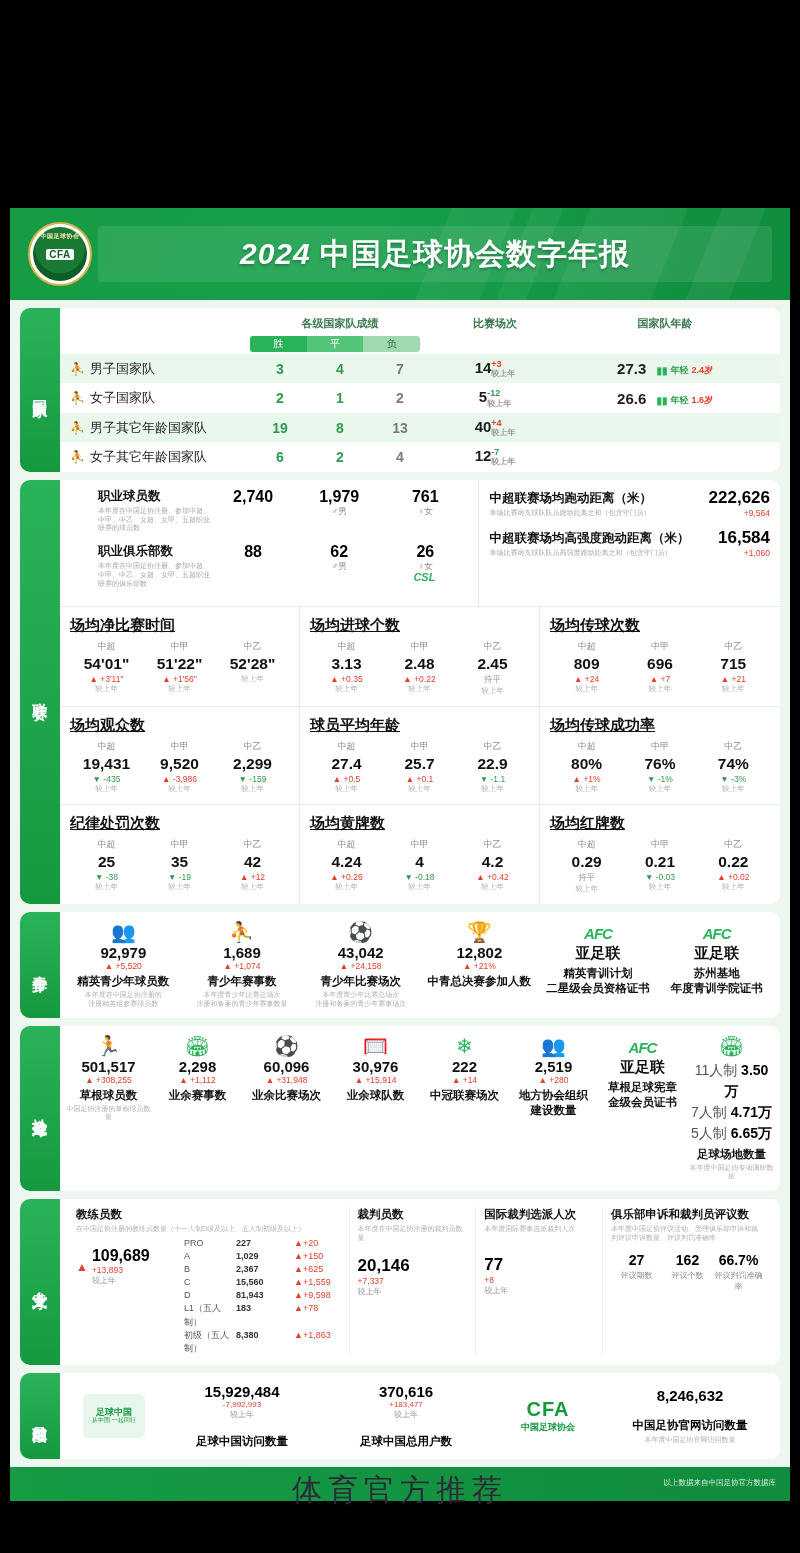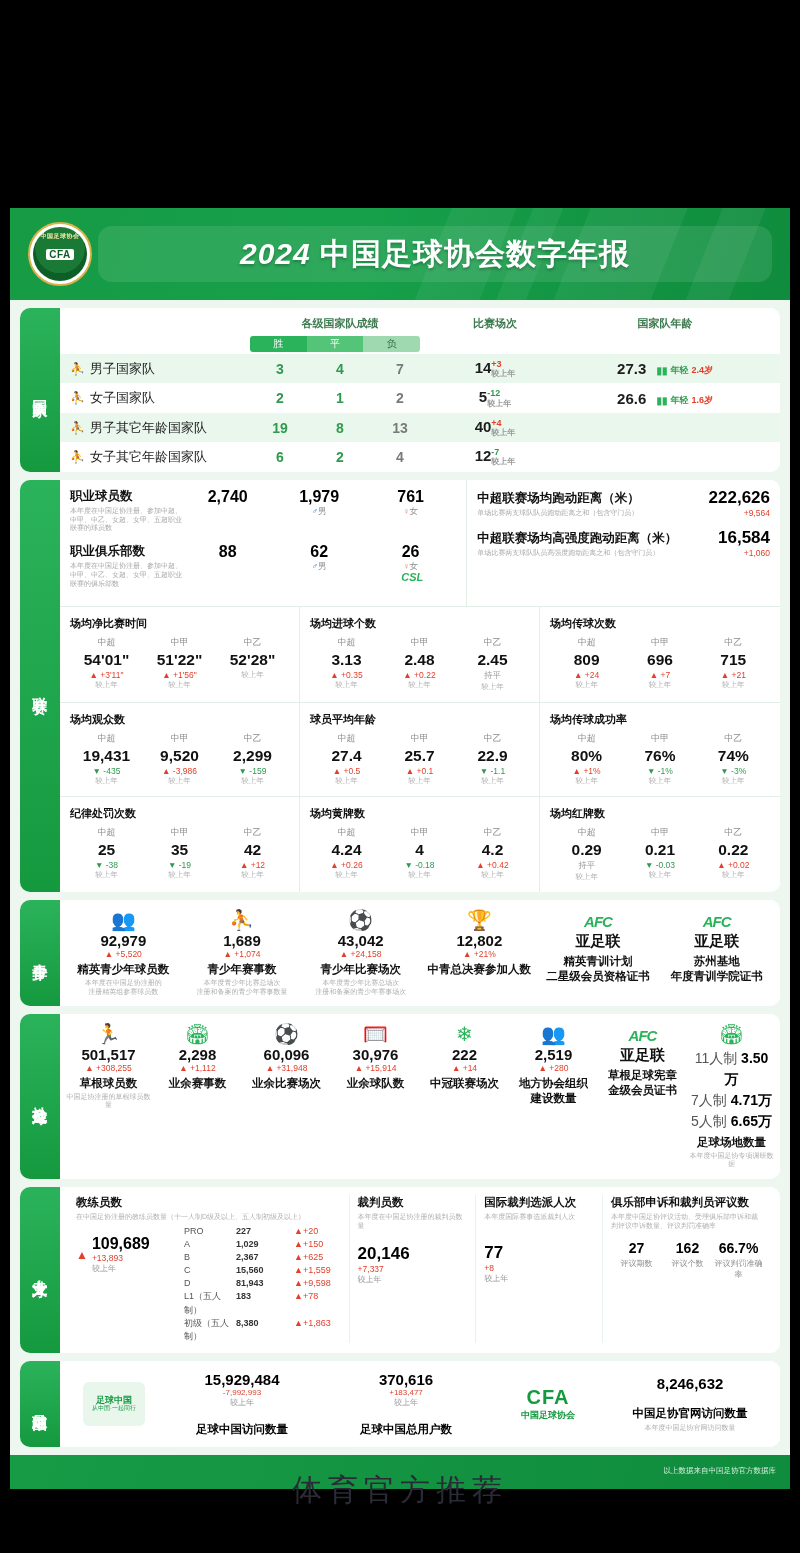--- a/index.html
+++ b/index.html
@@ -44,21 +44,21 @@
   .logo .ring .cfa {
     background: #fff; color: #0d5f27; font-size: 10px;
     padding: 0 3px; border-radius: 2px;
   }
   .logo .ring .top-cn {
     position: absolute; top: 5px; left: 0; right: 0;
     text-align: center; font-size: 6px; color: #f6e9a8;
   }
   .header-title-wrap {
     position: absolute; left: 88px; right: 18px; top: 18px;
-    height: 56px; border-radius: 14px;
+    height: 56px; border-radius: 4px;
     background: rgba(255,255,255,0.10);
     display: flex; align-items: center; justify-content: center;
   }
   .header-title {
     color: #ffffff; font-size: 30px; font-weight: bold;
     letter-spacing: 1px; text-shadow: 0 2px 3px rgba(0,0,0,.25);
   }
   .header-title .yr { font-style: italic; }
 
   
@@ -114,21 +114,21 @@
   .nt-row .matches { width: 130px; text-align: center; font-size: 15px; font-weight: bold; position: relative; }
   .nt-row .age { flex: 1; text-align: center; font-size: 15px; font-weight: bold; }
   .delta-up { color: #e2402c; }
   .delta-dn { color: #2f9a4e; }
   .sub { font-size: 8px; color: #9a9a9a; }
   .inline-delta { display: inline-block; font-size: 9px; line-height: 1.05; text-align: left; vertical-align: middle; }
   .age-badge { display:inline-flex; align-items:center; gap:3px; font-size:9px; color:#2f9a4e; margin-left:6px; }
   .bars { display:inline-block; color:#2bb35b; font-size:10px; }
 
   
-  .lg-top { display: flex; border-bottom: 1px solid #e3efe6; }
+  .lg-top { display: flex; border-bottom: 1px solid #e3efe6; padding-left: 28px; }
   .lg-top-left { flex: 1.32; padding: 8px 10px; border-right: 1px solid #e3efe6; position: relative; }
   .lg-top-right { flex: 1; padding: 8px 10px; }
   .pl-row { display: flex; align-items: flex-start; margin-bottom: 10px; }
   .pl-row .lbl { width: 112px; }
   .pl-row .lbl .t { font-size: 12.5px; font-weight: bold; color: #111; }
   .pl-row .lbl .d { font-size: 7px; color: #a8a8a8; line-height: 1.25; margin-top: 2px; }
   .pl-row .v { flex: 1; text-align: center; }
   .pl-row .v .n { font-size: 16px; font-weight: bold; }
   .pl-row .v .s { font-size: 8.5px; color: #8a8a8a; }
   .pl-row .v .s .m { color: #3b7fd4; }
@@ -147,21 +147,21 @@
   .r-flex { display: flex; align-items: flex-end; }
   .r-flex .rl { flex: 1; }
 
   .lg-grid { display: flex; flex-wrap: wrap; }
   .lg-cell {
     width: 33.333%; padding: 9px 10px 10px 10px;
     border-right: 1px solid #e3efe6; border-bottom: 1px solid #e3efe6;
   }
   .lg-cell:nth-child(3n) { border-right: none; }
   .lg-cell.lastrow { border-bottom: none; }
-  .lg-cell .ttl { font-size: 11px; font-weight: bold; color: #111; margin-bottom: 5px; }
+  .lg-cell .ttl { font-size: 15px; font-weight: bold; color: #111; margin-bottom: 5px; text-decoration: underline; }
   .tiers { display: flex; }
   .tier { flex: 1; text-align: center; }
   .tier .tn { font-size: 9px; color: #8d8d8d; margin-bottom: 2px; }
   .tier .tv { font-size: 15.5px; font-weight: bold; color: #111; }
   .tier .td { font-size: 8.5px; margin-top: 1px; }
   .tier .ty { font-size: 7.5px; color: #b3b3b3; }
 
   
   .ic-grid { display: flex; padding: 8px 4px 10px 4px; }
   .ic-cell { flex: 1; text-align: center; padding: 0 2px; }

